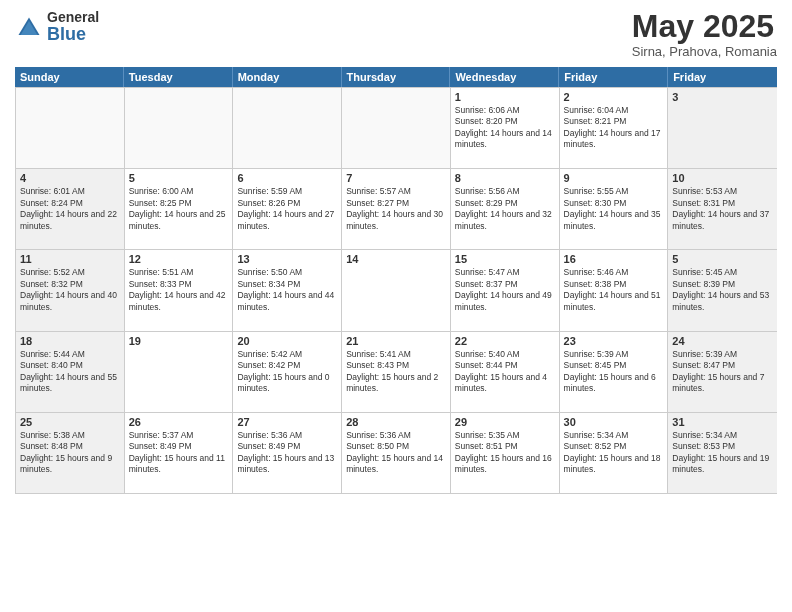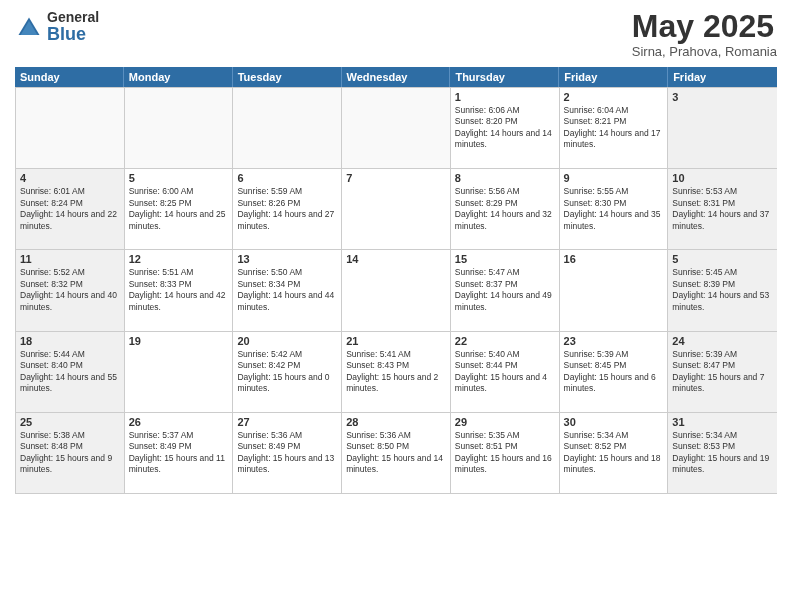--- a/index.html
+++ b/index.html
@@ -132,24 +132,24 @@
     </div>
     <div class="title-block">
       <div class="month-title">May 2025</div>
       <div class="subtitle">Sirna, Prahova, Romania</div>
     </div>
   </div>
 
   <div class="calendar">
     <div class="cal-header">
       <div class="cal-header-cell">Sunday</div>
+      <div class="cal-header-cell">Tuesday</div>
       <div class="cal-header-cell">Monday</div>
-      <div class="cal-header-cell">Tuesday</div>
+      <div class="cal-header-cell">Thursday</div>
       <div class="cal-header-cell">Wednesday</div>
-      <div class="cal-header-cell">Thursday</div>
       <div class="cal-header-cell">Friday</div>
       <div class="cal-header-cell">Friday</div>
     </div>
     <div class="cal-body" id="cal-body">
     <div class="cal-row">
           <div class="cal-cell empty"></div>
           <div class="cal-cell empty"></div>
           <div class="cal-cell empty"></div>
           <div class="cal-cell empty"></div>
           <div class="cal-cell">
@@ -192,20 +192,25 @@
           <div class="cal-cell">
         <div class="day-number">6</div>
         <div class="cell-text">
           Sunrise: 5:59 AM<br>
           Sunset: 8:26 PM<br>
           Daylight: 14 hours and 27 minutes.
         </div>
       </div>
           <div class="cal-cell">
         <div class="day-number">7</div>
+        <div class="cell-text">
+          Sunrise: 5:57 AM<br>
+          Sunset: 8:27 PM<br>
+          Daylight: 14 hours and 30 minutes.
+        </div>
       </div>
           <div class="cal-cell">
         <div class="day-number">8</div>
         <div class="cell-text">
           Sunrise: 5:56 AM<br>
           Sunset: 8:29 PM<br>
           Daylight: 14 hours and 32 minutes.
         </div>
       </div>
           <div class="cal-cell">
@@ -256,20 +261,25 @@
           <div class="cal-cell">
         <div class="day-number">15</div>
         <div class="cell-text">
           Sunrise: 5:47 AM<br>
           Sunset: 8:37 PM<br>
           Daylight: 14 hours and 49 minutes.
         </div>
       </div>
           <div class="cal-cell">
         <div class="day-number">16</div>
+        <div class="cell-text">
+          Sunrise: 5:46 AM<br>
+          Sunset: 8:38 PM<br>
+          Daylight: 14 hours and 51 minutes.
+        </div>
       </div>
           <div class="cal-cell shaded">
         <div class="day-number">5</div>
         <div class="cell-text">
           Sunrise: 5:45 AM<br>
           Sunset: 8:39 PM<br>
           Daylight: 14 hours and 53 minutes.
         </div>
       </div>
         </div>

